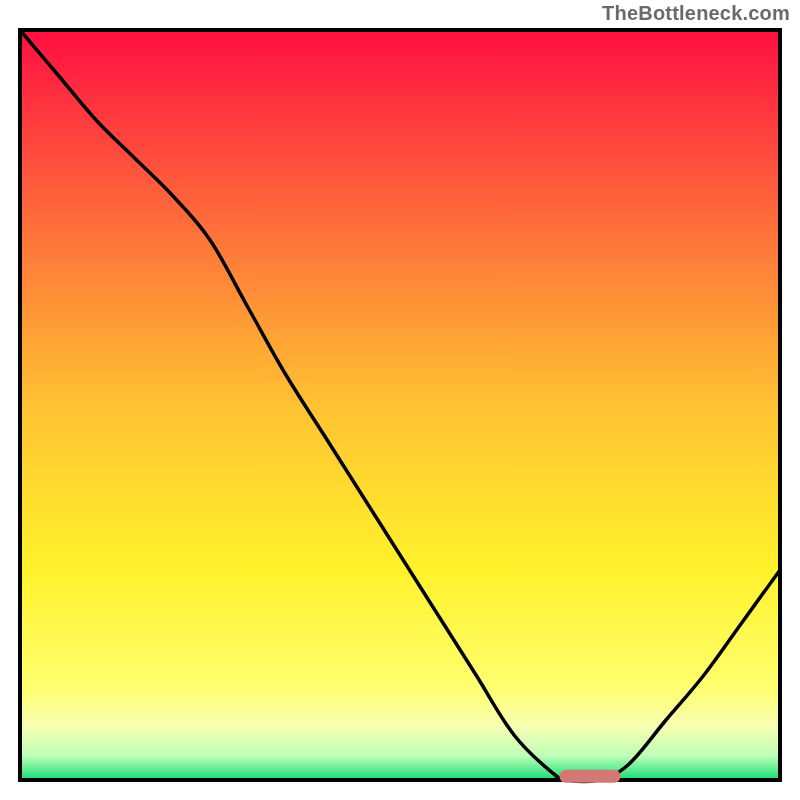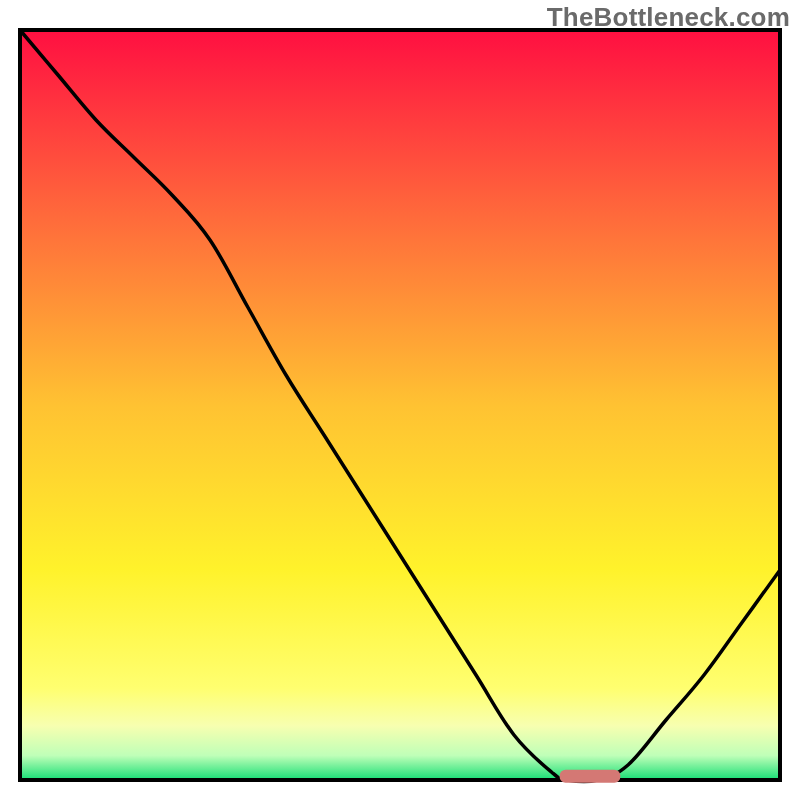--- a/index.html
+++ b/index.html
@@ -13,21 +13,21 @@
   .canvas {
     position: relative;
     width: 800px;
     height: 800px;
   }
   .watermark {
     position: absolute;
     top: 2px;
     right: 10px;
     font-family: Arial, Helvetica, sans-serif;
-    font-size: 26px;
+    font-size: 20px;
     font-weight: 600;
     color: #6a6a6a;
     letter-spacing: 0.2px;
   }
   svg {
     position: absolute;
     left: 0;
     top: 0;
   }
 </style>

